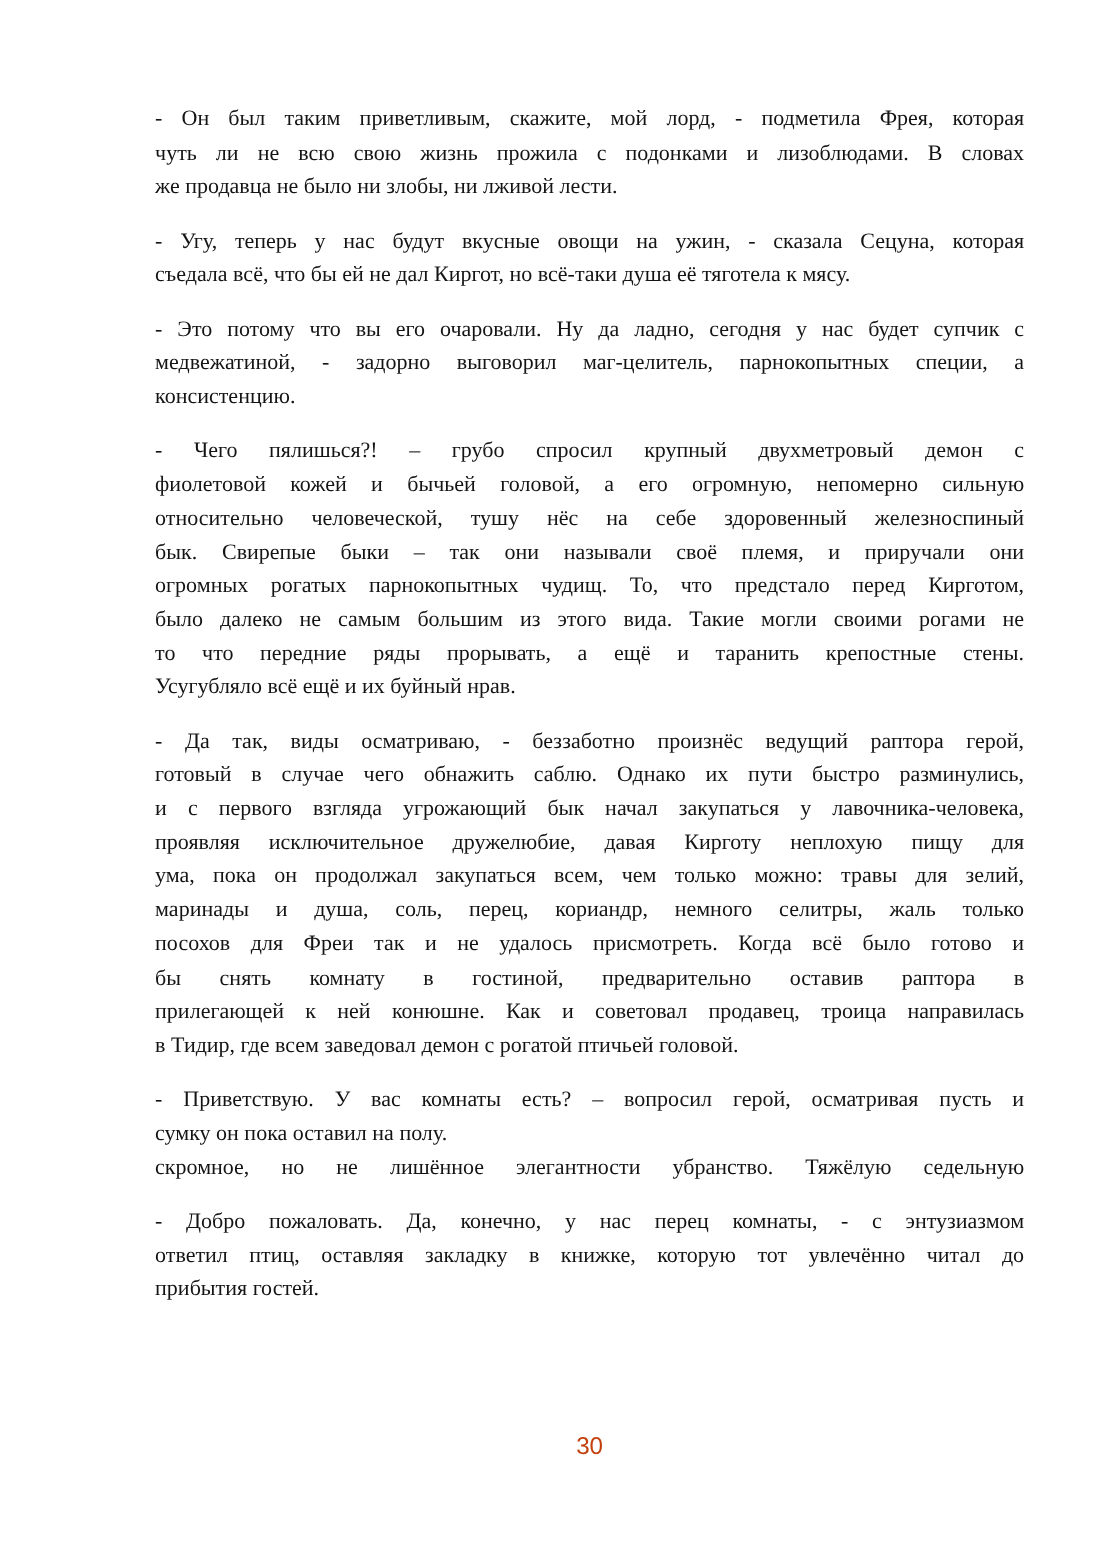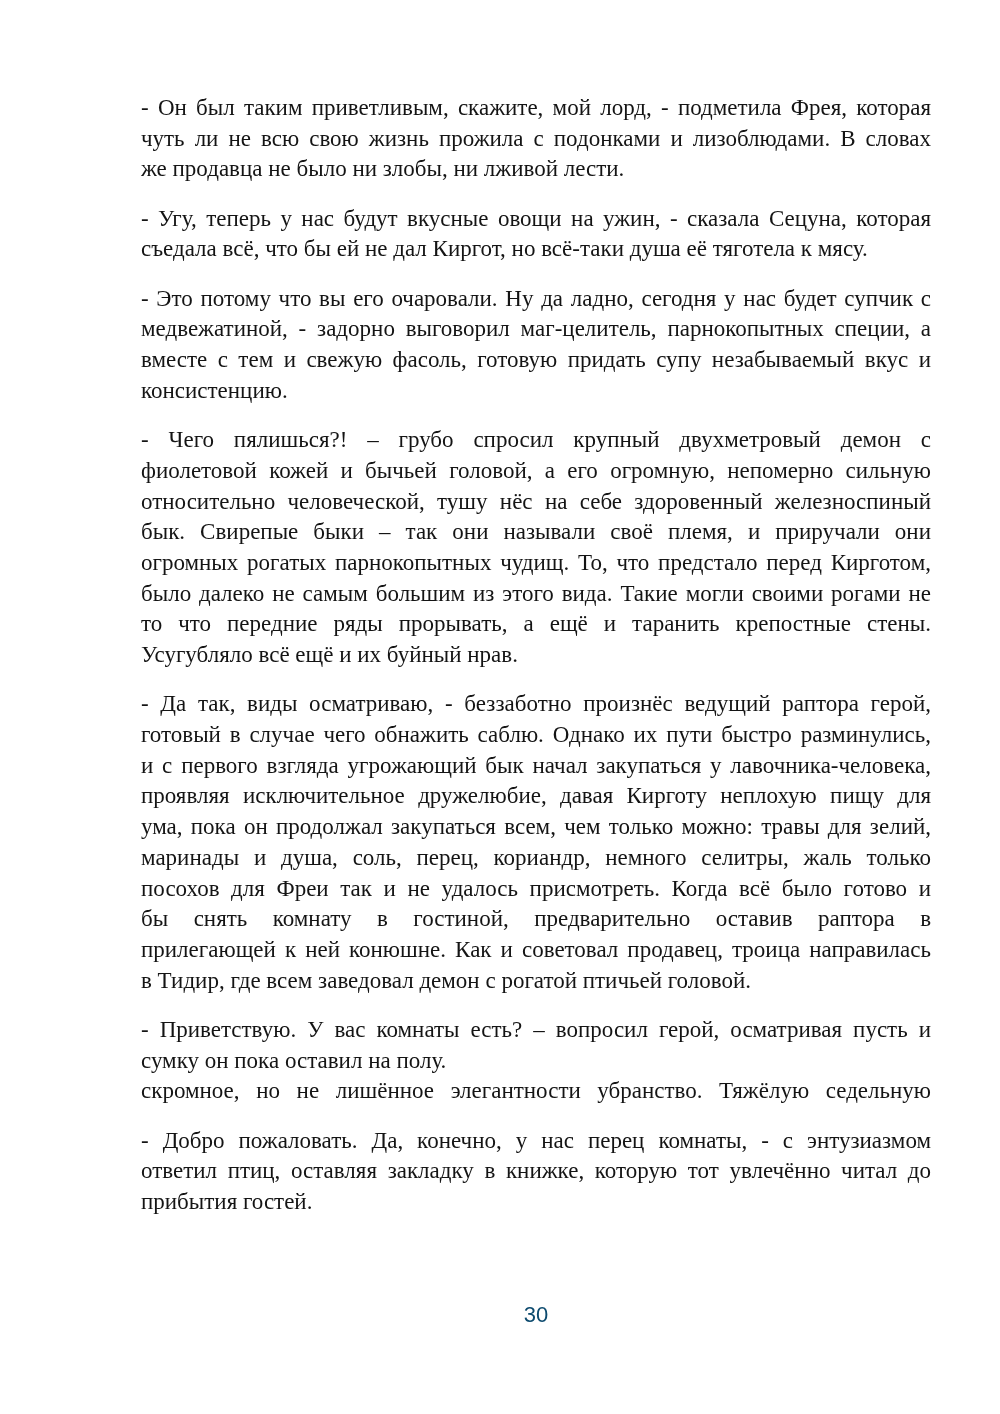--- a/index.html
+++ b/index.html
@@ -13,21 +13,21 @@
     height: 1414px;
     background: #ffffff;
     overflow: hidden;
     font-family: "Liberation Serif", "DejaVu Serif", serif;
   }
   .text-block {
     position: absolute;
     left: 141px;
     top: 93px;
     width: 790px;
-    font-size: 23px;
+    font-size: 20px;
     color: #141414;
   }
   .paragraph {
     margin: 0 0 18.6px 0;
   }
   .line {
     height: 30.71px;
     line-height: 30.71px;
     text-align: justify;
     text-align-last: justify;
@@ -47,41 +47,40 @@
     content: none;
   }
   .footer {
     position: absolute;
     left: 141px;
     top: 1302px;
     width: 790px;
     text-align: center;
     font-family: "Liberation Sans", sans-serif;
     font-size: 22px;
-    color: #0c4a6e;
+    color: #c2410c;
   }
 </style>
 </head>
 <body>
 
 <div class="page">
   <div class="text-block" id="text-block">
       <div class="paragraph">
         <div class="line">- Он был таким приветливым, скажите, мой лорд, - подметила Фрея, которая</div>
         <div class="line">чуть ли не всю свою жизнь прожила с подонками и лизоблюдами. В словах</div>
         <div class="line last">же продавца не было ни злобы, ни лживой лести.</div>
       </div>
       <div class="paragraph">
         <div class="line">- Угу, теперь у нас будут вкусные овощи на ужин, - сказала Сецуна, которая</div>
         <div class="line last">съедала всё, что бы ей не дал Киргот, но всё-таки душа её тяготела к мясу.</div>
       </div>
       <div class="paragraph">
         <div class="line">- Это потому что вы его очаровали. Ну да ладно, сегодня у нас будет супчик с</div>
         <div class="line">медвежатиной, - задорно выговорил маг-целитель, парнокопытных специи, а</div>
-        <div class="line">вместе с тем и свежую фасоль, готовую придать супу незабываемый вкус и</div>
         <div class="line last">консистенцию.</div>
       </div>
       <div class="paragraph">
         <div class="line">- Чего пялишься?! – грубо спросил крупный двухметровый демон с</div>
         <div class="line">фиолетовой кожей и бычьей головой, а его огромную, непомерно сильную</div>
         <div class="line">относительно человеческой, тушу нёс на себе здоровенный железноспиный</div>
         <div class="line">бык. Свирепые быки – так они называли своё племя, и приручали они</div>
         <div class="line">огромных рогатых парнокопытных чудищ. То, что предстало перед Кирготом,</div>
         <div class="line">было далеко не самым большим из этого вида. Такие могли своими рогами не</div>
         <div class="line">то что передние ряды прорывать, а ещё и таранить крепостные стены.</div>

